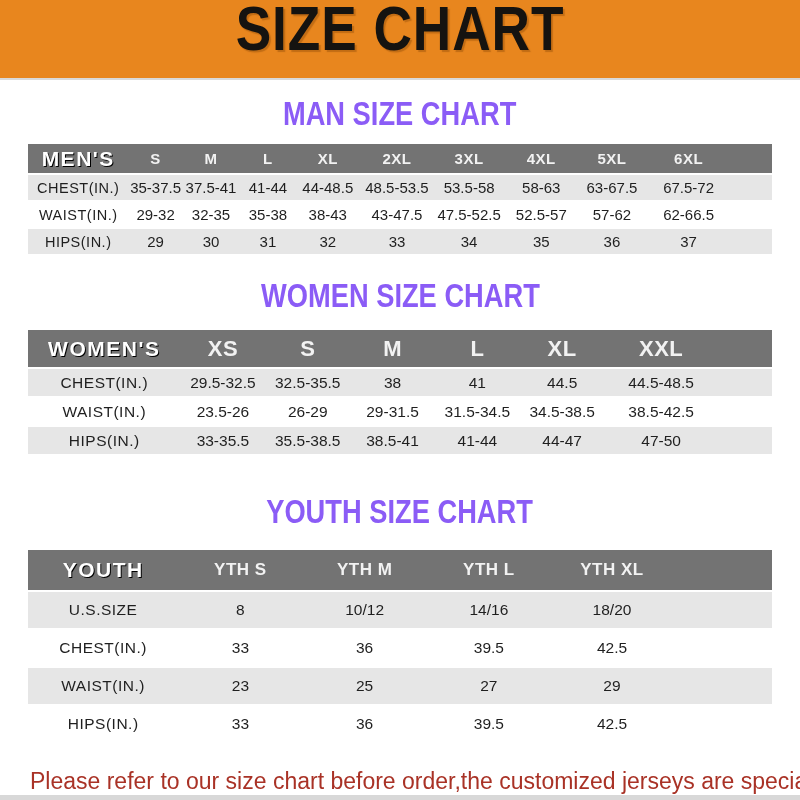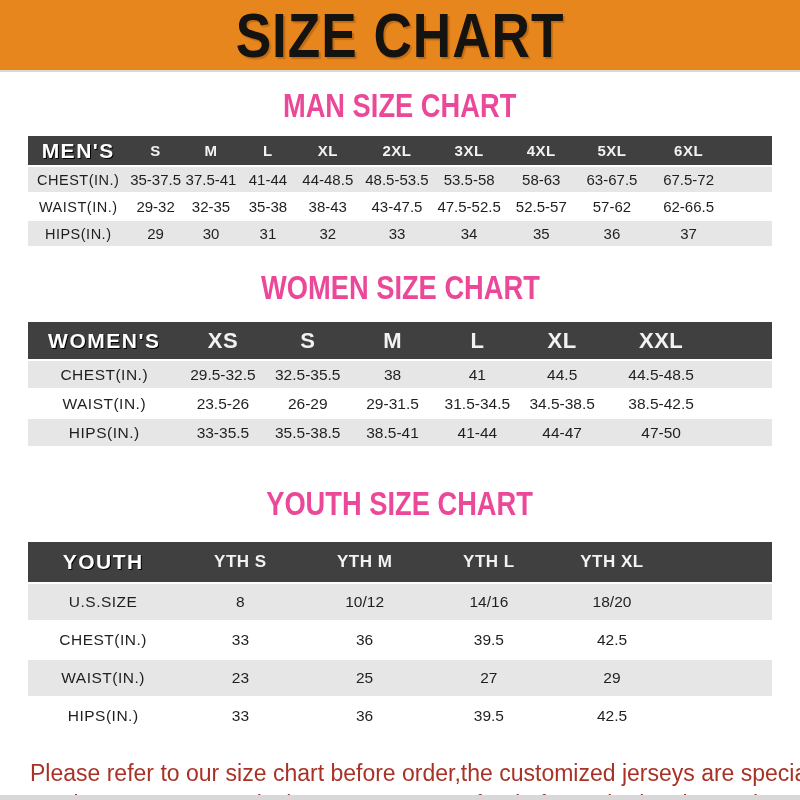--- a/index.html
+++ b/index.html
@@ -6,38 +6,38 @@
   body {
     width: 800px; height: 800px;
     background: #ffffff;
     font-family: "Liberation Sans", sans-serif;
     overflow: hidden;
     position: relative;
   }
 
   
   .banner {
-    height: 72px;
+    height: 80px;
     background: #E8861E;
-    display: flex; align-items: center; justify-content: center;
+    display: flex; align-items: flex-start; justify-content: center;
     border-bottom: 2px solid #d9d9d9;
     box-sizing: border-box;
   }
   .banner-title {
     font-size: 56px; font-weight: 700; color: #151310;
     letter-spacing: 1px; line-height: 1;
     transform: scale(0.95, 1.14);
     text-shadow: 2px 2px 1px rgba(120,60,0,0.35);
     white-space: nowrap;
   }
 
   
   .section-heading {
     text-align: center;
-    font-weight: 700; color: #ec4899;
+    font-weight: 700; color: #8b5cf6;
     line-height: 32px; font-size: 31px;
     letter-spacing: 0px;
   }
   .section-heading > span {
     display: inline-block;
     transform: scale(0.88, 1.1);
     white-space: nowrap;
   }
   #heading-men   { margin: 18px 0 12px 0; }
   #heading-women { margin: 24px 0 16px 0; }
@@ -47,21 +47,21 @@
   table.size-table {
     width: 744px; margin: 0 auto;
     border-collapse: separate;
     border-spacing: 0 2px;
     table-layout: fixed;
   }
   table.size-table th, table.size-table td {
     padding: 0; text-align: center; vertical-align: middle;
     overflow: hidden; white-space: nowrap;
   }
-  thead tr { background: #404040; }
+  thead tr { background: #737373; }
   th.hdr-label {
     color: #ffffff; font-weight: 700; font-size: 21px;
     letter-spacing: 1.5px; text-align: left; padding-left: 10px;
     text-shadow: 1px 1px 0 #000;
   }
   th.hdr-col { color: #f2f2f2; font-weight: 700; font-size: 15px; letter-spacing: 0.5px; }
   tr.row-gray  { background: #E6E6E6; }
   tr.row-white { background: #ffffff; }
   td.cell-label { font-size: 14.5px; color: #1f1f1f; letter-spacing: 0.5px; }
   td.cell-value { font-size: 15px; color: #1f1f1f; }

